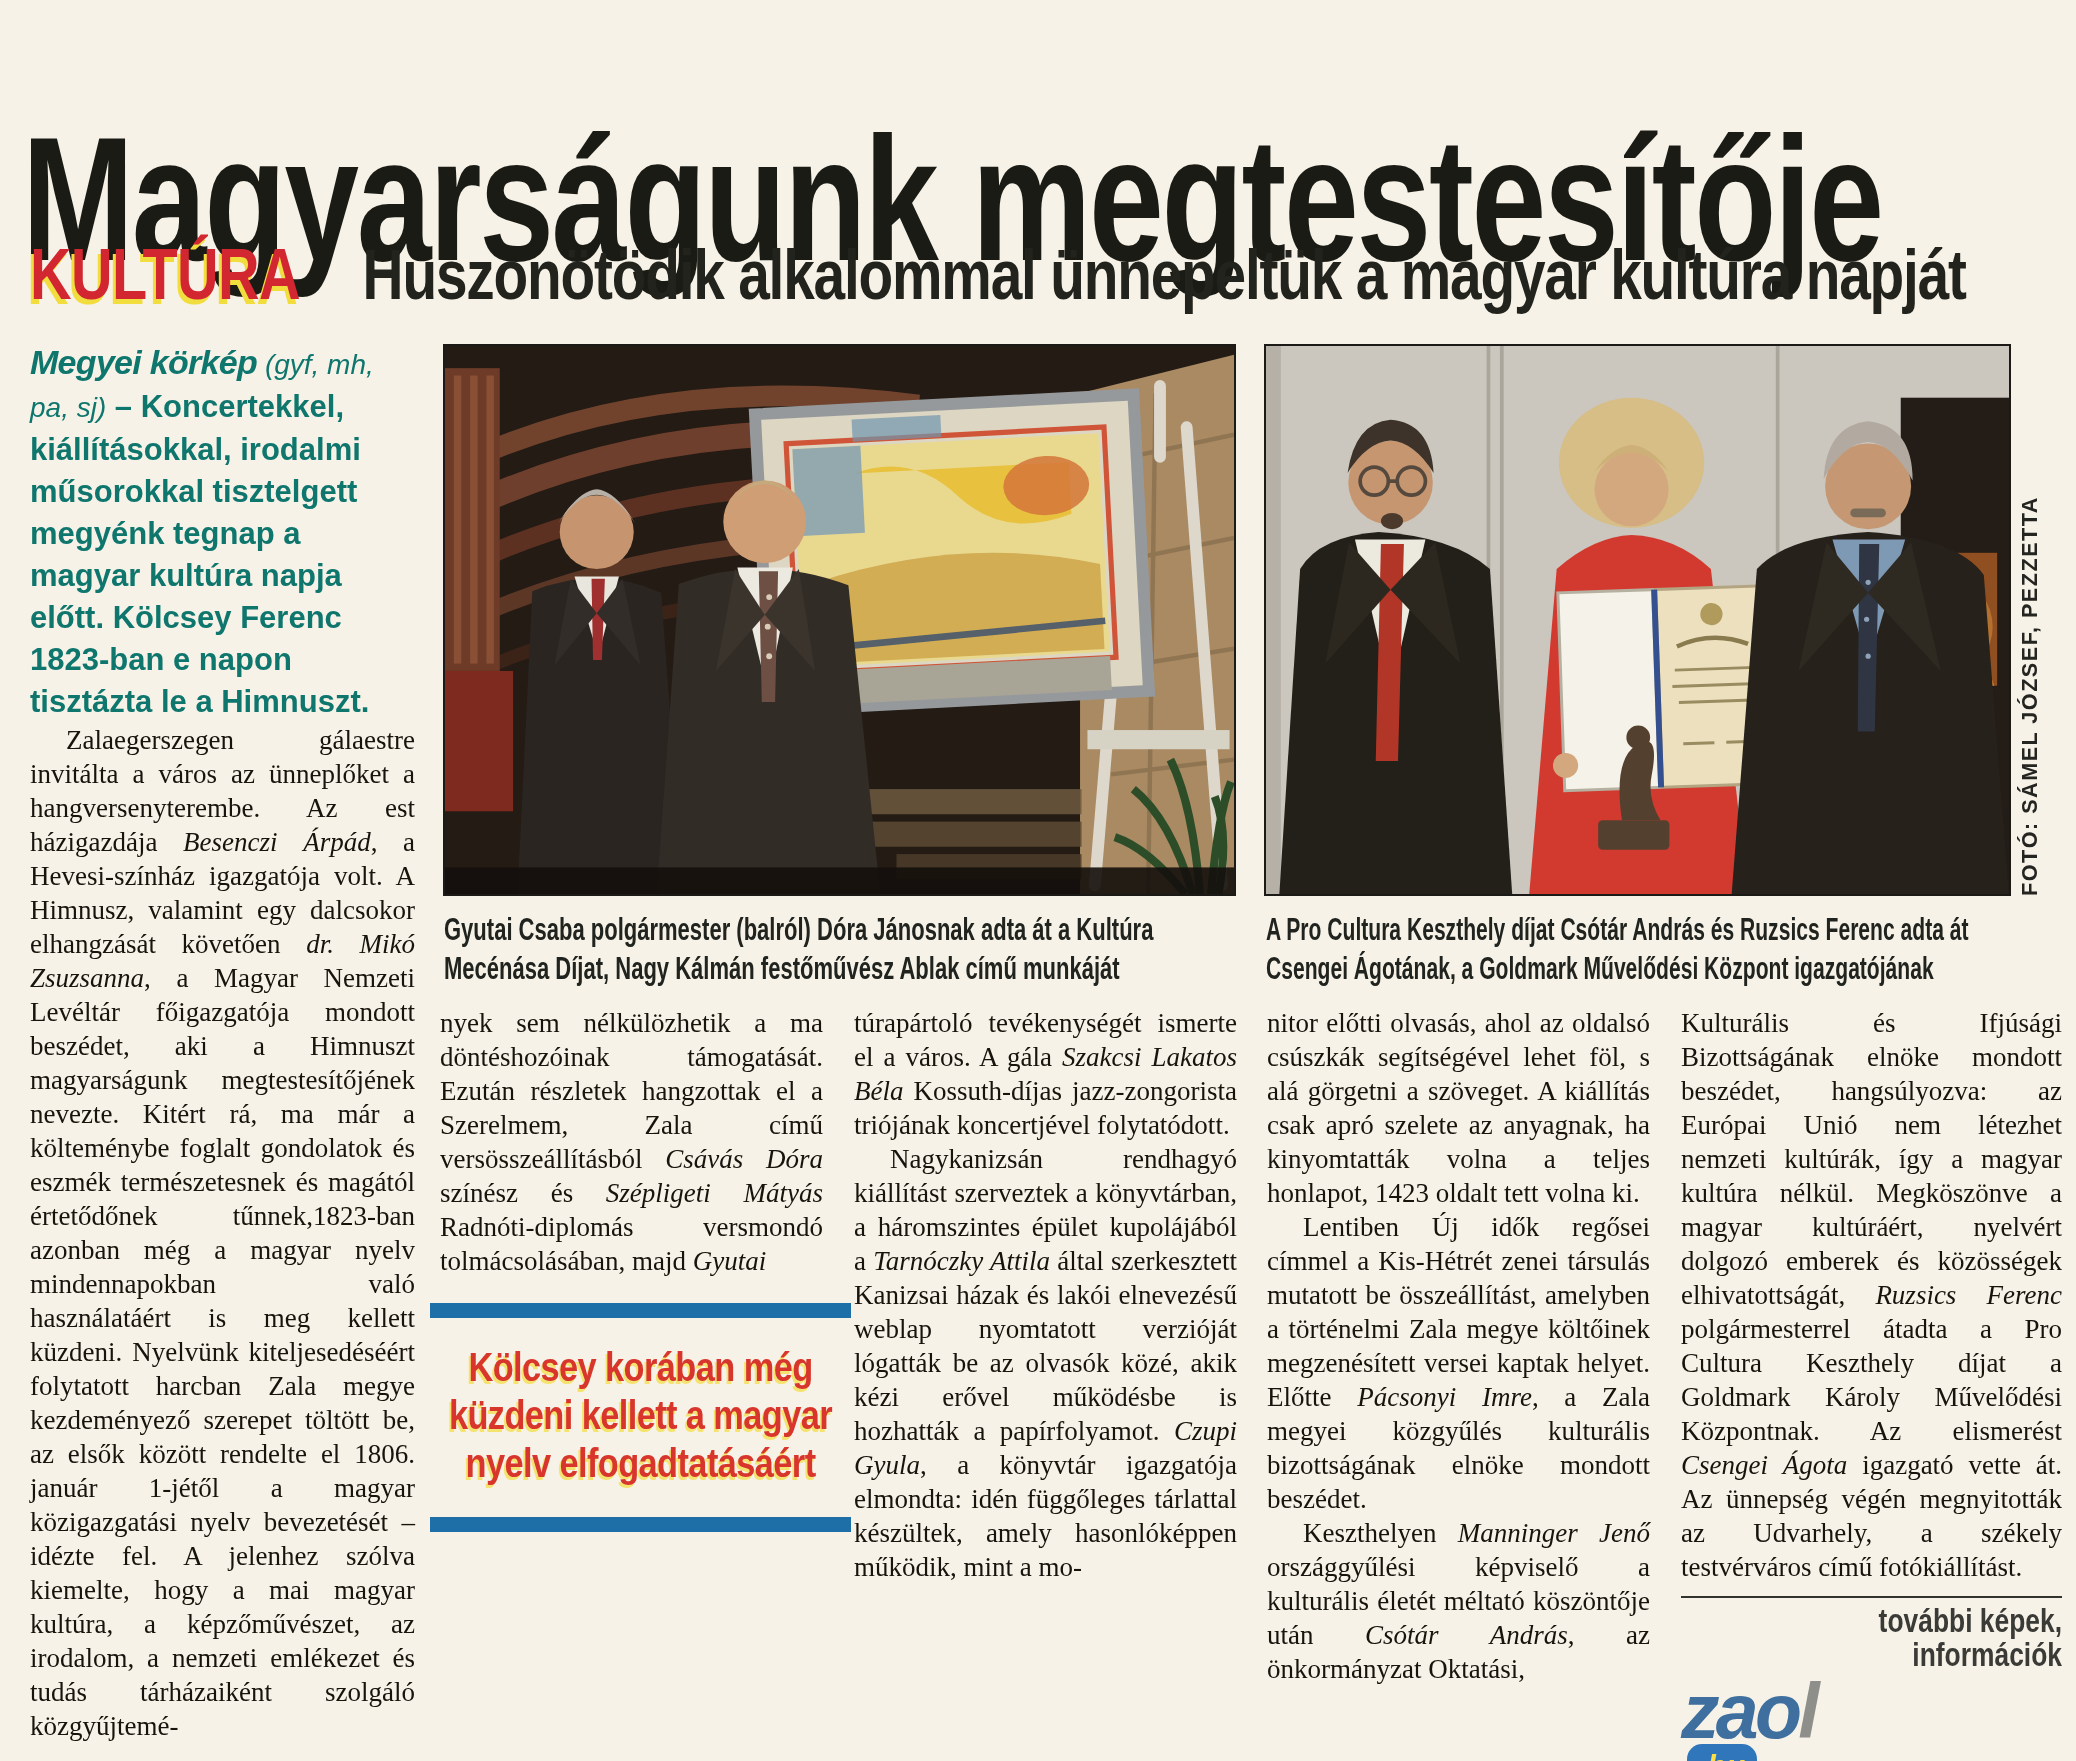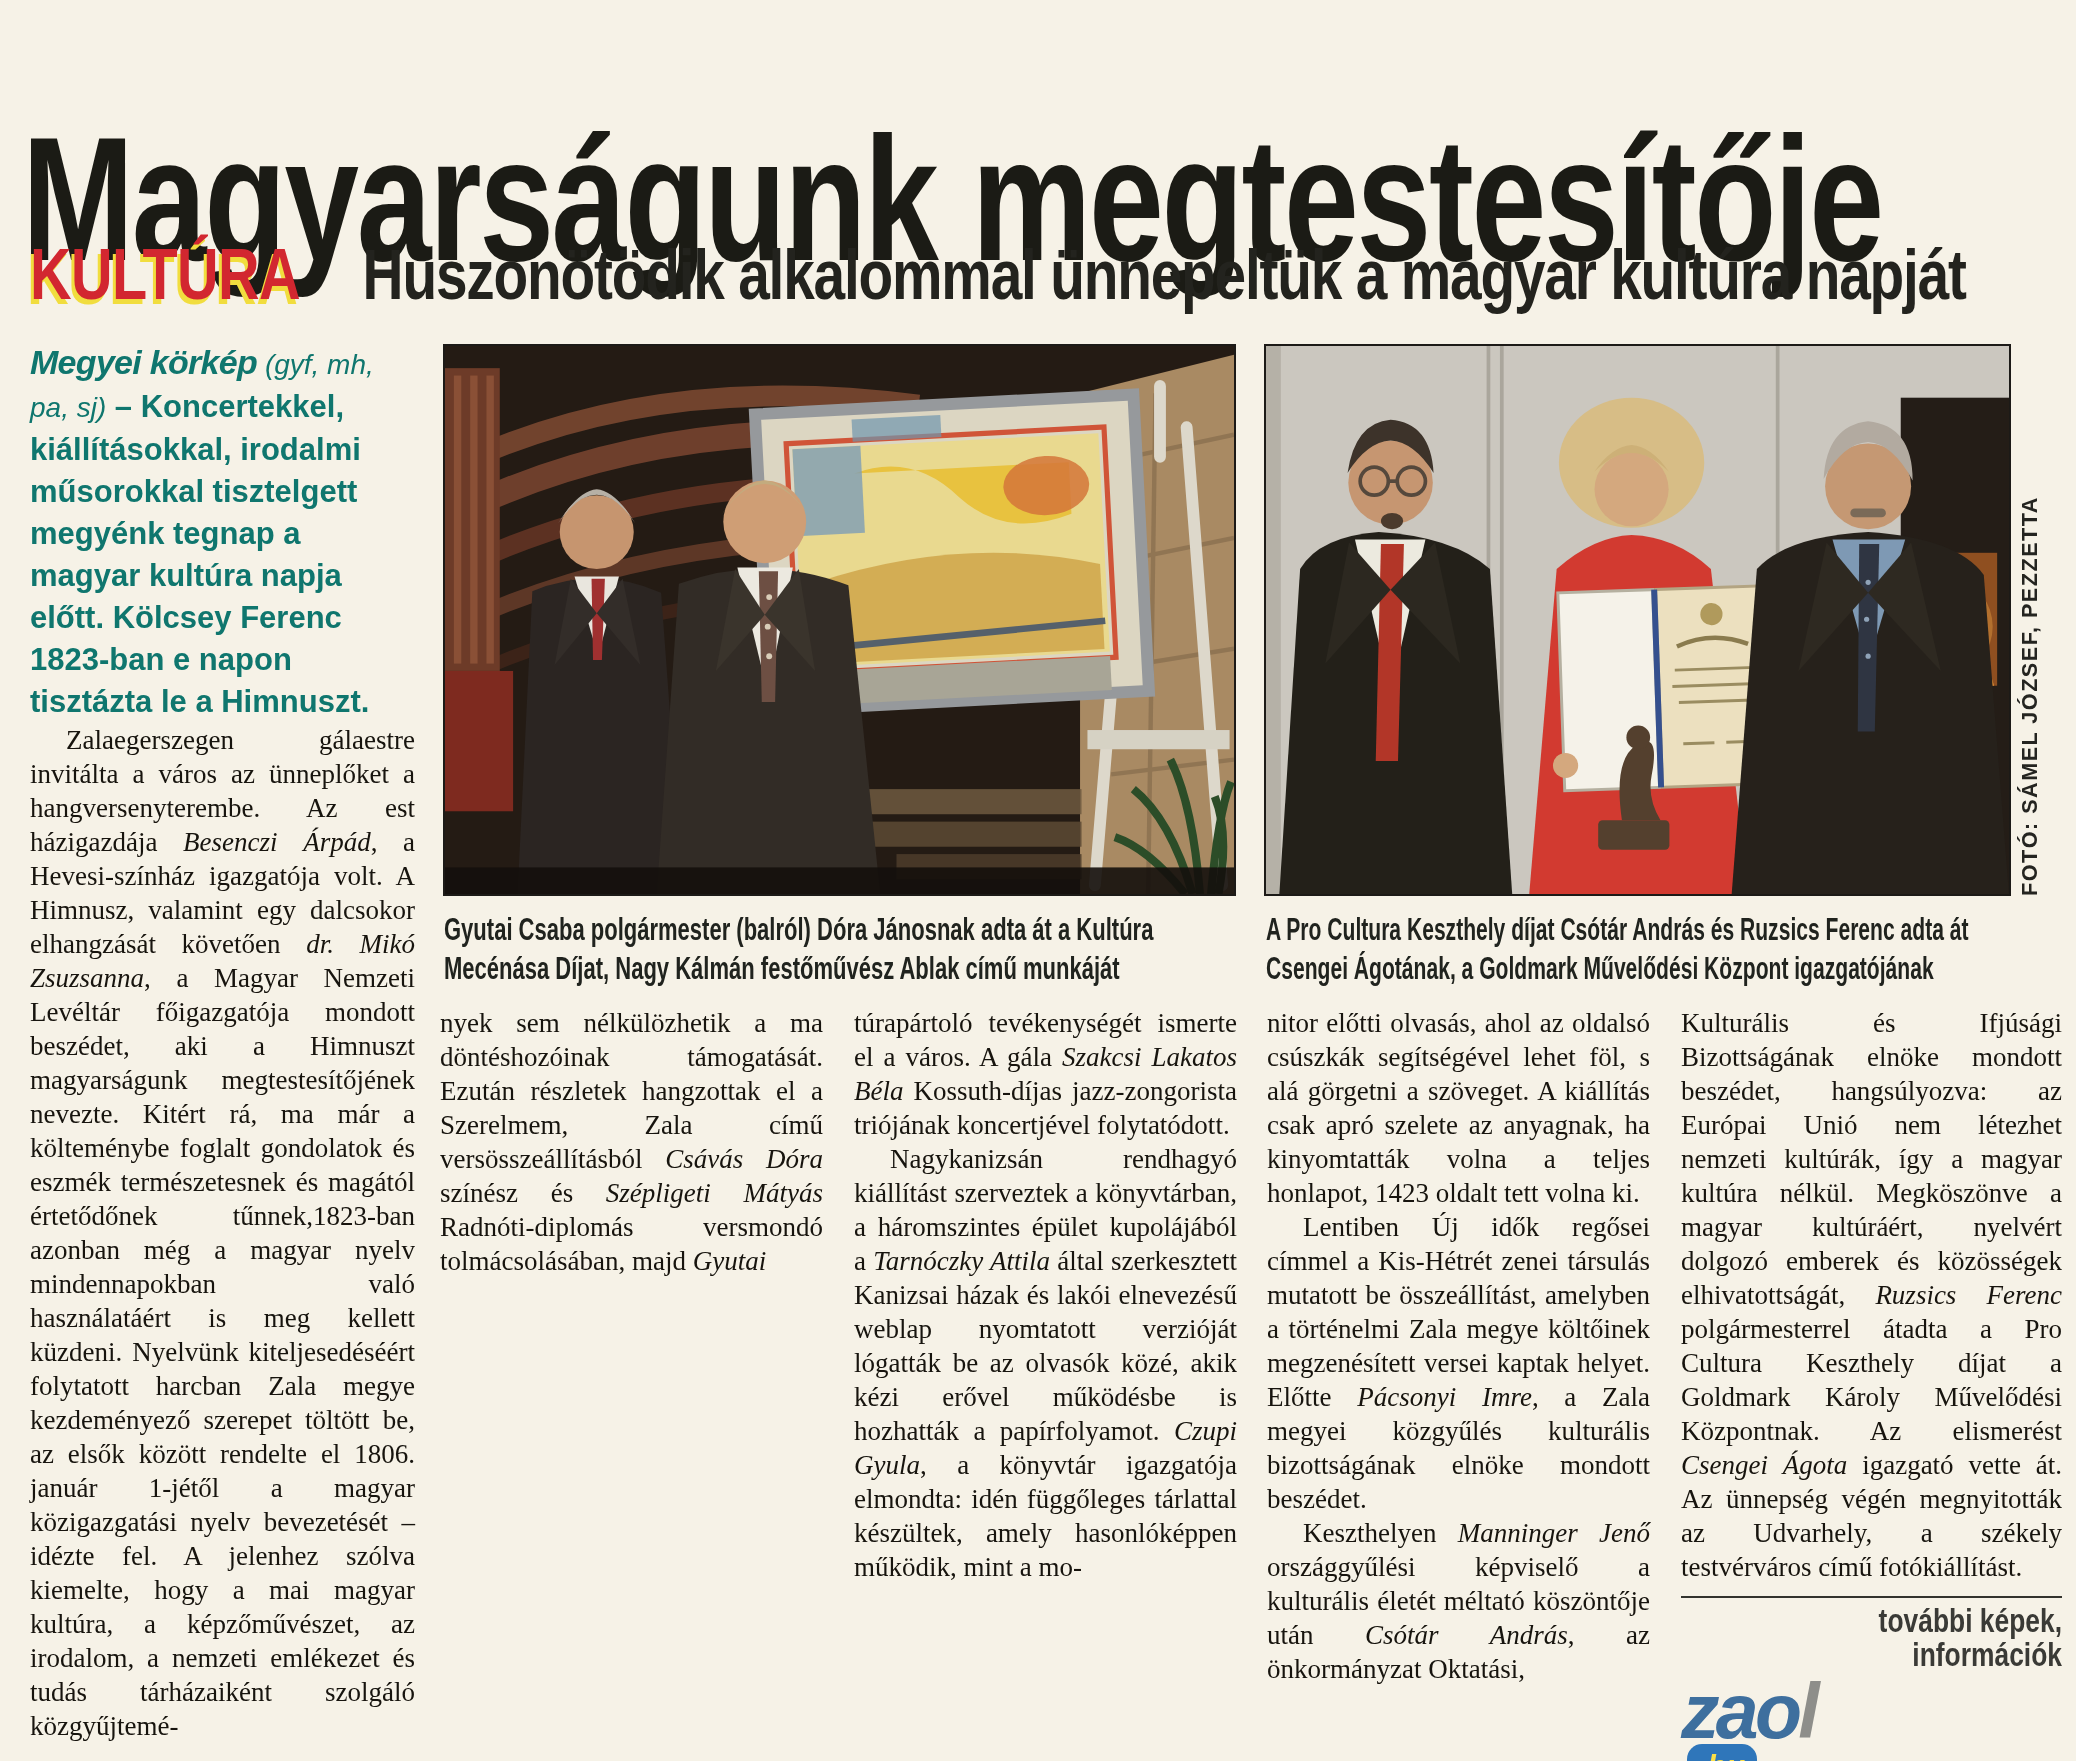--- a/index.html
+++ b/index.html
@@ -244,20 +244,27 @@
 
 <div class="credit">FOTÓ: SÁMEL JÓZSEF, PEZZETTA</div>
 
 <div class="caption" id="caption1">Gyutai Csaba polgármester (balról) Dóra Jánosnak adta át a Kultúra Mecénása Díjat, Nagy Kálmán festőművész Ablak című munkáját</div>
 <div class="caption" id="caption2">A Pro Cultura Keszthely díjat Csótár András és Ruzsics Ferenc adta át Csengei Ágotának, a Goldmark Művelődési Központ igazgatójának</div>
 
 <div class="col" id="col2">
   <div>
       <p><span>nyek sem nélkülözhetik a ma döntéshozóinak támogatását. Ezután részletek hangzottak el a Szerelmem, Zala című versösszeállításból </span><span class="it">Csávás Dóra</span><span> színész és </span><span class="it">Szépligeti Mátyás</span><span> Radnóti-diplomás versmondó tolmácsolásában, majd </span><span class="it">Gyutai</span></p>
     </div>
+  <aside class="pullquote">
+    <div class="pq-inner">
+      <div>Kölcsey korában még</div>
+      <div>küzdeni kellett a magyar</div>
+      <div>nyelv elfogadtatásáért</div>
+    </div>
+  </aside>
 </div>
 
 <div class="col" id="col3">
   <div>
       <p><span>túrapártoló tevékenységét ismerte el a város. A gála </span><span class="it">Szakcsi Lakatos Béla</span><span> Kossuth-díjas jazz-zongorista triójának koncertjével folytatódott.</span></p>
       <p class="ind"><span>Nagykanizsán rendhagyó kiállítást szerveztek a könyvtárban, a háromszintes épület kupolájából a </span><span class="it">Tarnóczky Attila</span><span> által szerkesztett Kanizsai házak és lakói elnevezésű weblap nyomtatott verzióját lógatták be az olvasók közé, akik kézi erővel működésbe is hozhatták a papírfolyamot. </span><span class="it">Czupi Gyula</span><span>, a könyvtár igazgatója elmondta: idén függőleges tárlattal készültek, amely hasonlóképpen működik, mint a mo-</span></p>
     </div>
 </div>
 
 <div class="col" id="col4">

